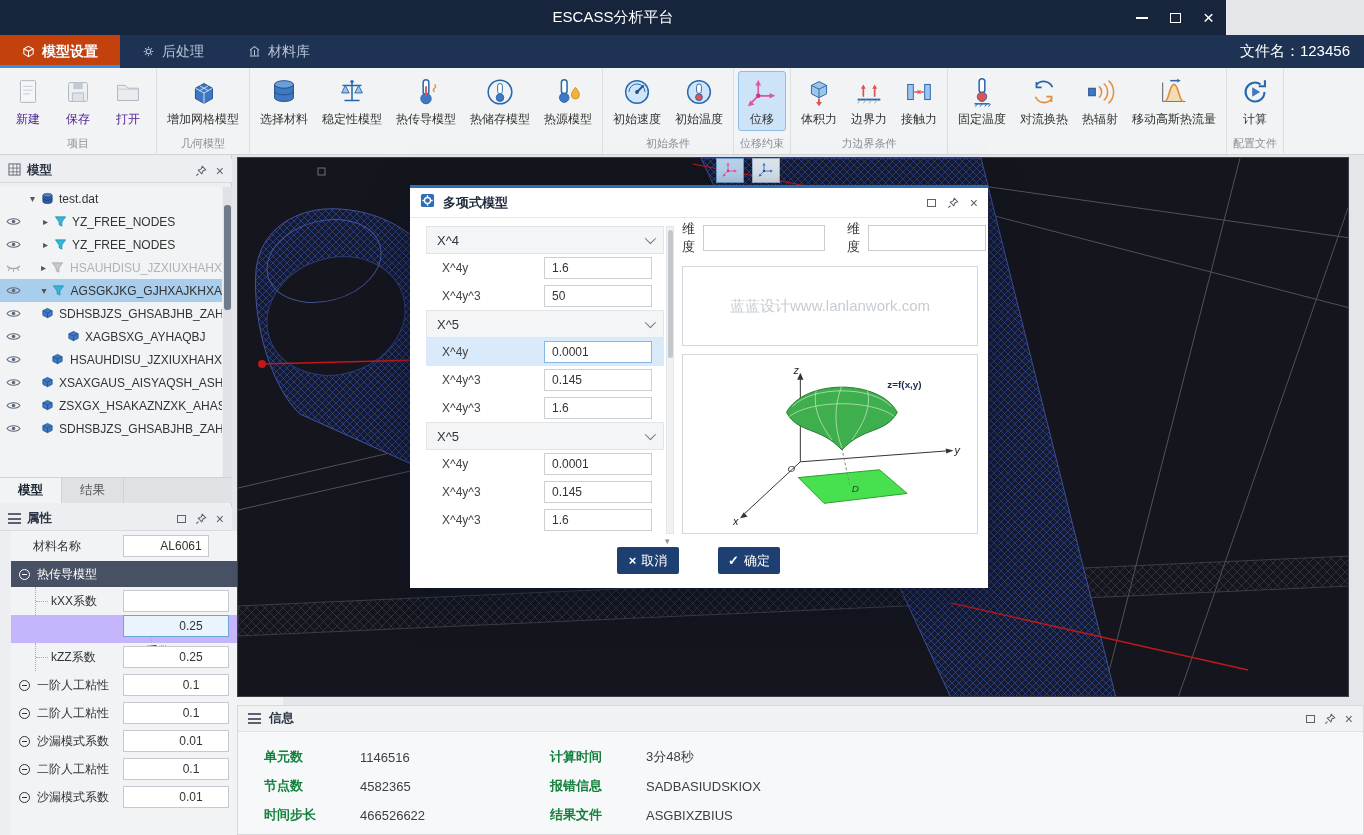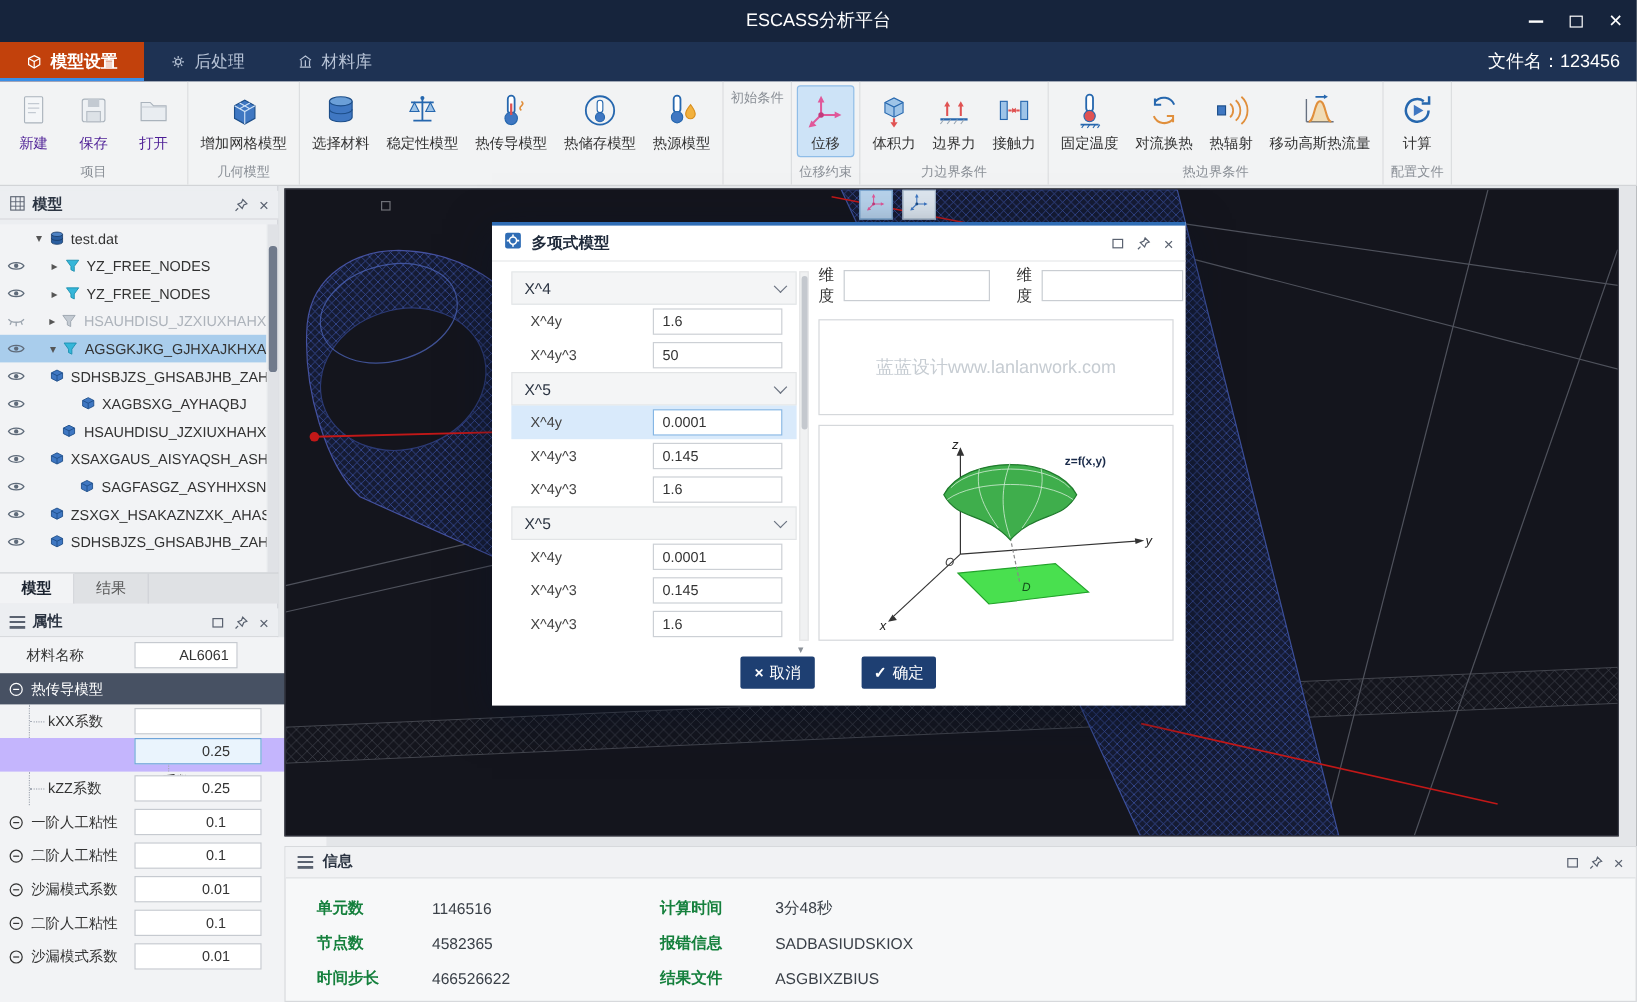--- a/index.html
+++ b/index.html
@@ -1,21 +1,21 @@
 <!DOCTYPE html>
 <html><head>
 <meta charset="utf-8">
 <style>
   * { margin:0; padding:0; box-sizing:border-box; }
   html,body { width:1364px; height:835px; overflow:hidden; }
   body { font-family:"Liberation Sans", sans-serif; background:#e4e6e9; position:relative; user-select:none; }
   .app { position:absolute; inset:0; }
 
   
-  .titlebar { position:absolute; left:0; top:0; width:1364px; height:35px; background:#16243c; color:#fff;
+  .titlebar { position:absolute; left:0; top:0; width:1226px; height:35px; background:#16243c; color:#fff;
               display:flex; align-items:center; justify-content:center; font-size:15px; }
   .win-controls { position:absolute; right:12px; top:0; height:35px; display:flex; gap:22px; align-items:center; }
   .wc { display:inline-flex; align-items:center; justify-content:center; cursor:pointer; }
   .wc-min { width:12px; height:2px; background:#fff; }
   .wc-max { width:11px; height:10px; border:1.5px solid #fff; }
   .wc-close { color:#fff; font-size:19px; line-height:1; }
 
   
   .navbar { position:absolute; left:0; top:35px; width:1364px; height:33px; background:#1e3253; display:flex; align-items:stretch; }
   .nav-tabs { display:flex; }
@@ -56,21 +56,21 @@
   .trow .ticon { width:16px; flex:none; display:flex; justify-content:center; }
   .tlabel { margin-left:4px; }
   .tree-scrollbar { position:absolute; right:0; top:28px; width:9px; height:290px; background:#e0e2e6; }
   .tree-scrollbar .thumb { position:absolute; left:1px; top:18px; width:7px; height:105px; background:#707a8c; border-radius:3px; }
   .panel-tabs { position:absolute; left:0; top:318px; width:232px; height:26px; background:#dfe1e4; display:flex;
                 border-top:1px solid #cfd2d6; }
   .ptab { padding:4px 18px; font-size:12.5px; color:#555; border-right:1px solid #cfd2d6; cursor:pointer; }
   .ptab.active { background:#f2f3f5; color:#1b2330; font-weight:bold; }
 
   .props-panel { position:absolute; left:0; top:352px; width:232px; height:328px; }
-  .props-body { position:absolute; left:0; top:24px; width:272px; bottom:0; background:#f2f3f5; }
+  .props-body { position:absolute; left:11px; top:24px; width:272px; bottom:0; background:#f2f3f5; }
   .prow { height:28px; display:flex; align-items:center; position:relative; font-size:12px; color:#333; }
   .prow .pinput { position:absolute; left:112px; width:106px; height:22px; border:1px solid #c6cad0; background:#fff;
                   font-size:12px; text-align:center; color:#333; font-family:"Liberation Sans",sans-serif;padding-left:30px; }
   .prow-material { height:30px; padding-left:22px; }
   .prow-material .pinput { left:112px; width:86px; }
   .gear-btn { position:absolute; right:10px; width:22px; height:22px; background:#2e6db4; border-radius:3px;
               display:flex; align-items:center; justify-content:center; cursor:pointer; border:1px solid #1d4e89; }
   .prow-section { background:#475163; color:#fff; height:26px; padding-left:8px; gap:7px; }
   .cminus { width:11px; height:11px; border:1px solid currentColor; border-radius:50%; position:relative; flex:none; }
   .cminus::after { content:""; position:absolute; left:2px; right:2px; top:4px; height:1px; background:currentColor; }
@@ -278,20 +278,43 @@
                 <rect x="11" y="5" width="6" height="15" rx="3" fill="#fff" stroke="#2667ae" stroke-width="1.6"></rect>
                 <circle cx="14" cy="24" r="5" fill="#3f77c2" stroke="#2667ae"></circle>
                 <path d="M26 13 c3 4 4 6 4 8.2 a4.2 4.2 0 1 1 -8.4 0 c0 -2.2 1 -4.2 4.4 -8.2 z" fill="#f2b13e" stroke="#d88e1e"></path>
               </svg>
             </span>
             <span class="rlbl">热源模型</span>
           </div>
         </div>
       </div>
       <div class="ribbon-group">
+        <div class="ribbon-buttons">
+          <div class="ribbon-btn">
+            <span class="ricon">
+              <svg viewBox="0 0 36 36" width="34" height="34">
+                <circle cx="18" cy="18" r="12" fill="#cfe4f8" stroke="#2667ae" stroke-width="1.6"></circle>
+                <path d="M9.5 18 a8.5 8.5 0 0 1 17 0" fill="none" stroke="#2667ae"></path>
+                <path d="M18 18 L25 11" stroke="#1d4e89" stroke-width="2" fill="none"></path>
+                <circle cx="18" cy="18" r="2" fill="#1d4e89"></circle>
+              </svg>
+            </span>
+            <span class="rlbl">初始速度</span>
+          </div>
+          <div class="ribbon-btn">
+            <span class="ricon">
+              <svg viewBox="0 0 36 36" width="34" height="34">
+                <circle cx="18" cy="18" r="12" fill="#cfe4f8" stroke="#2667ae" stroke-width="1.6"></circle>
+                <rect x="15.5" y="9.5" width="5" height="10" rx="2.5" fill="#fff" stroke="#2667ae"></rect>
+                <circle cx="18" cy="23.5" r="3.6" fill="#e05252" stroke="#2667ae"></circle>
+              </svg>
+            </span>
+            <span class="rlbl">初始温度</span>
+          </div>
+        </div>
         <div class="group-label">初始条件</div>
       </div>
       <div class="ribbon-group">
         <div class="ribbon-buttons">
           <div class="ribbon-btn selected">
             <span class="ricon">
               <svg viewBox="0 0 36 36" width="34" height="34">
                 <path d="M14 22 V8 M14 22 H29 M14 22 L5 31" stroke="#e0589a" stroke-width="1.8" fill="none"></path>
                 <path d="M14 5 l-3 6 h6 z" fill="#e0589a"></path>
                 <path d="M32 22 l-6 -3 v6 z" fill="#e0589a"></path>
@@ -384,21 +407,20 @@
               <svg viewBox="0 0 36 36" width="34" height="34">
                 <path d="M6 28 h24 M6 28 V8" stroke="#667080" stroke-width="1.2" fill="none"></path>
                 <path d="M8 28 C13 28 13 10 18 10 C23 10 23 28 28 28" fill="rgba(242,177,62,.35)" stroke="#e08f3c" stroke-width="1.8"></path>
                 <path d="M14 6 h8" stroke="#2667ae" stroke-width="1.6"></path>
                 <path d="M25 6 l-3.5 -2 v4 z" fill="#2667ae"></path>
               </svg>
             </span>
             <span class="rlbl">移动高斯热流量</span>
           </div>
         </div>
-        <div class="group-label">热边界条件</div>
       </div>
       <div class="ribbon-group">
         <div class="ribbon-buttons">
           <div class="ribbon-btn">
             <span class="ricon">
               <svg viewBox="0 0 36 36" width="34" height="34">
                 <path d="M28 18 a10 10 0 1 1 -4.2 -8.1" fill="none" stroke="#2667ae" stroke-width="2.2"></path>
                 <path d="M28.5 5.5 v6.5 h-6.5" fill="none" stroke="#2667ae" stroke-width="2.2"></path>
                 <path d="M15 13 l8.5 5 -8.5 5 z" fill="#3f77c2"></path>
               </svg>
@@ -569,37 +591,20 @@
             </span>
             <span class="ind" style="width:26px"></span>
             <span class="arrow"></span>
             <span class="ticon">
               <svg viewBox="0 0 14 14" width="13" height="13">
                 <path d="M7 1.5 L12 4 V9 L7 11.5 L2 9 V4 Z" fill="#3f77c2" stroke="#1d4e89" stroke-width="0.8"></path>
                 <path d="M2 4 L7 6.5 L12 4 M7 6.5 V11.5" stroke="#1d4e89" stroke-width="0.8" fill="none"></path>
               </svg>
             </span>
             <span class="tlabel">XSAXGAUS_AISYAQSH_ASHX</span>
-          </div>
-          <div class="trow">
-            <span class="eye">
-              <svg viewBox="0 0 14 10" width="15" height="11">
-                <path d="M1 5 C3 1.6 11 1.6 13 5 C11 8.4 3 8.4 1 5 Z" fill="none" stroke="#5f6b7a"></path>
-                <circle cx="7" cy="5" r="1.7" fill="#5f6b7a"></circle>
-              </svg>
-            </span>
-            <span class="ind" style="width:26px"></span>
-            <span class="arrow"></span>
-            <span class="ticon">
-              <svg viewBox="0 0 14 14" width="13" height="13">
-                <path d="M7 1.5 L12 4 V9 L7 11.5 L2 9 V4 Z" fill="#3f77c2" stroke="#1d4e89" stroke-width="0.8"></path>
-                <path d="M2 4 L7 6.5 L12 4 M7 6.5 V11.5" stroke="#1d4e89" stroke-width="0.8" fill="none"></path>
-              </svg>
-            </span>
-            <span class="tlabel">SAGFASGZ_ASYHHXSN</span>
           </div>
           <div class="trow">
             <span class="eye">
               <svg viewBox="0 0 14 10" width="15" height="11">
                 <path d="M1 5 C3 1.6 11 1.6 13 5 C11 8.4 3 8.4 1 5 Z" fill="none" stroke="#5f6b7a"></path>
                 <circle cx="7" cy="5" r="1.7" fill="#5f6b7a"></circle>
               </svg>
             </span>
             <span class="ind" style="width:26px"></span>
             <span class="arrow"></span>

